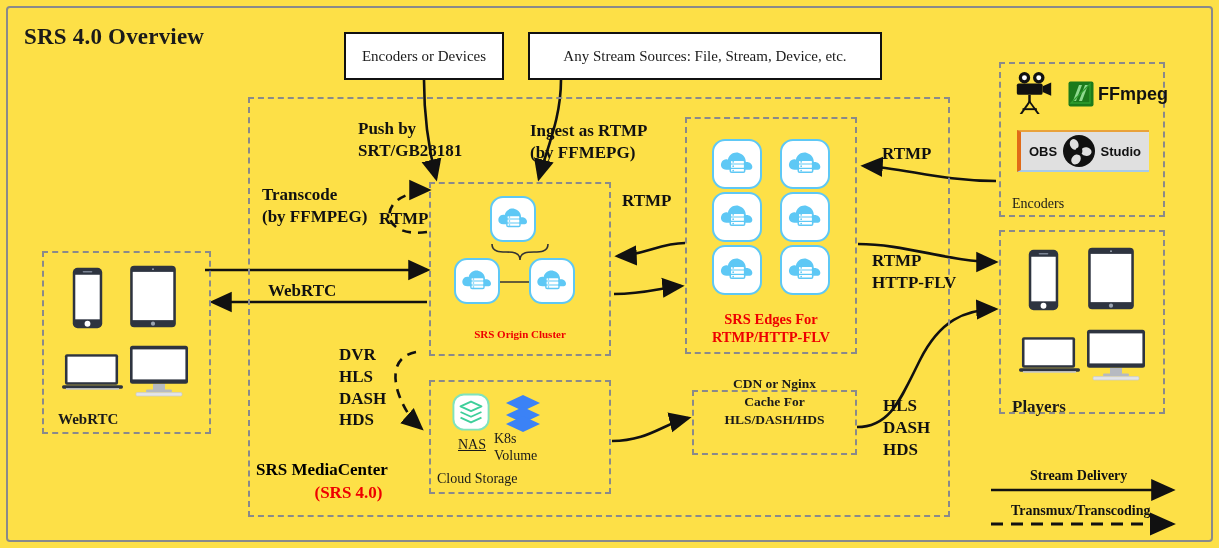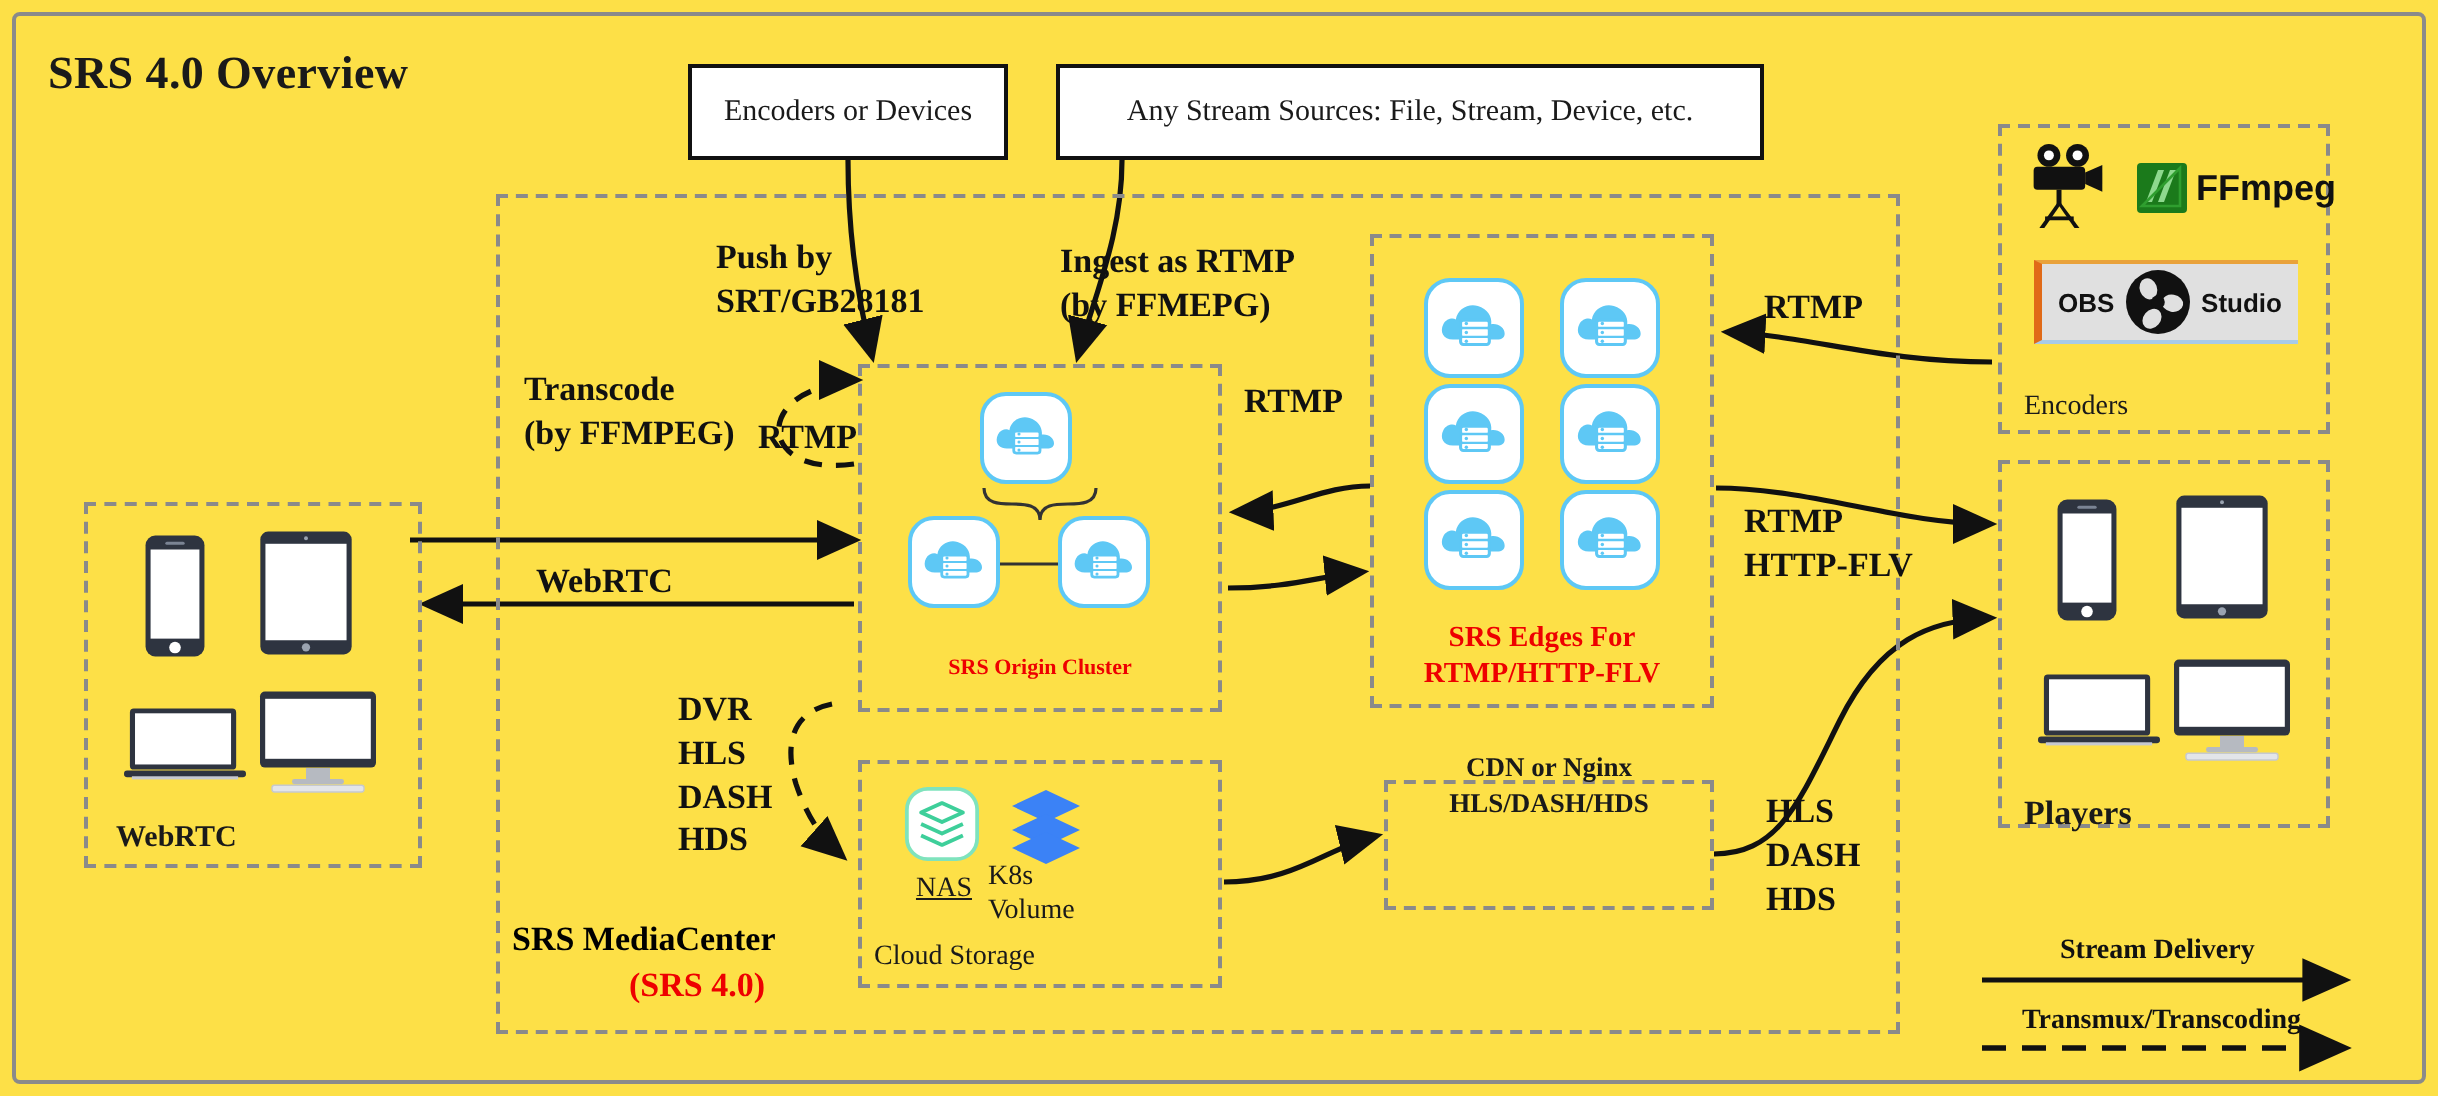--- a/index.html
+++ b/index.html
@@ -370,20 +370,21 @@
   <div id="cap-storage" class="abs zone-caption">Cloud Storage</div>
 
   <div id="cap-webrtc" class="abs zone-caption">WebRTC</div>
 
   <div id="cap-encoders-r" class="abs zone-caption">Encoders</div>
 
   <div id="cap-players" class="abs zone-caption">Players</div>
 
   <div id="cap-cdn" class="abs zone-caption center">
     <div>CDN or Nginx</div>
+    <div>Cache For</div>
     <div>HLS/DASH/HDS</div>
   </div>
 
   <div id="cap-mediacenter" class="abs">
     <div>SRS MediaCenter</div>
     <div style="text-align:center;">
       <span class="ver">(SRS 4.0)</span>
     </div>
   </div>
 

